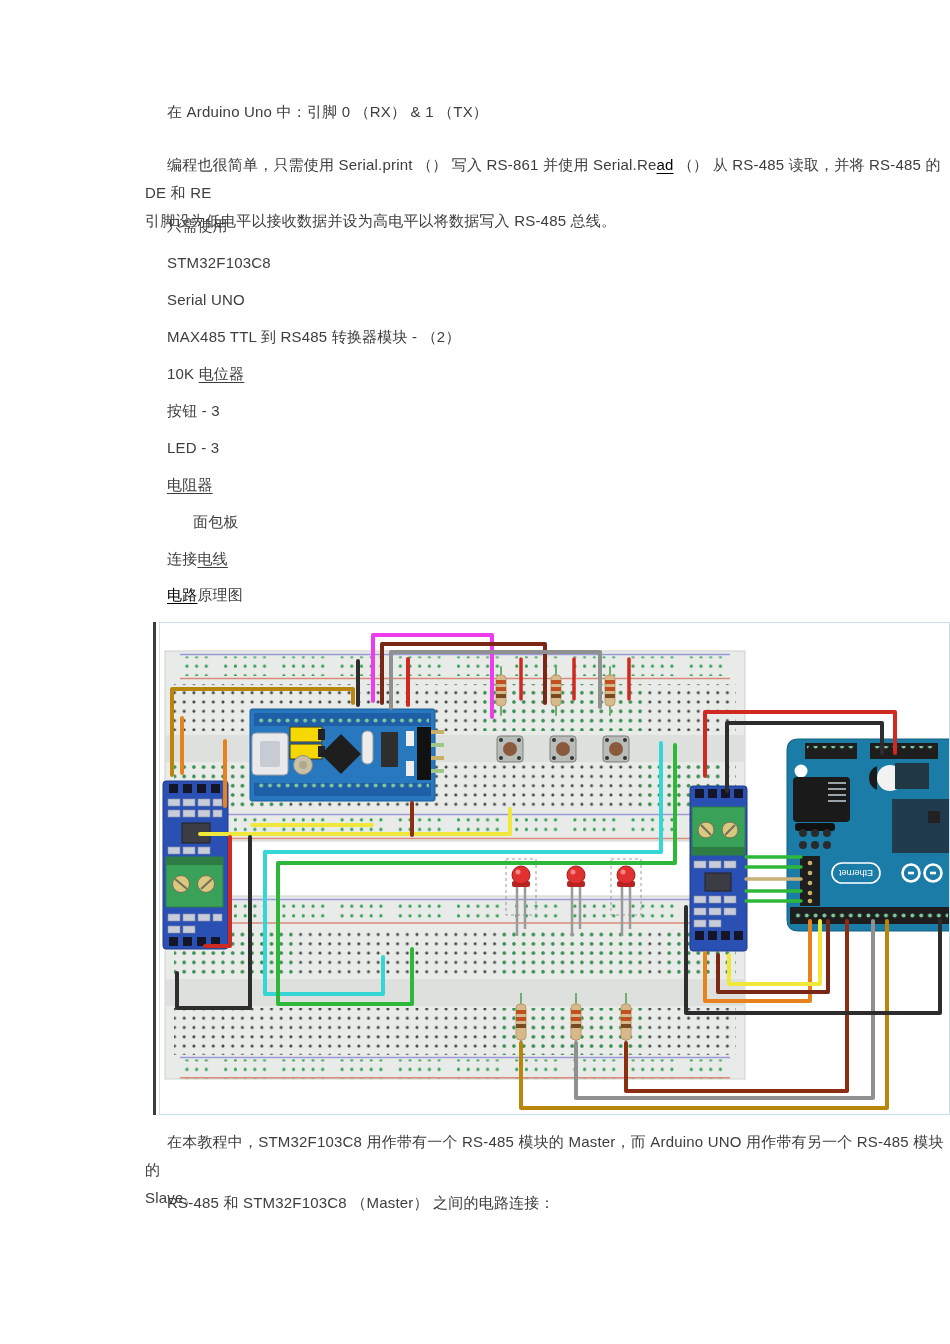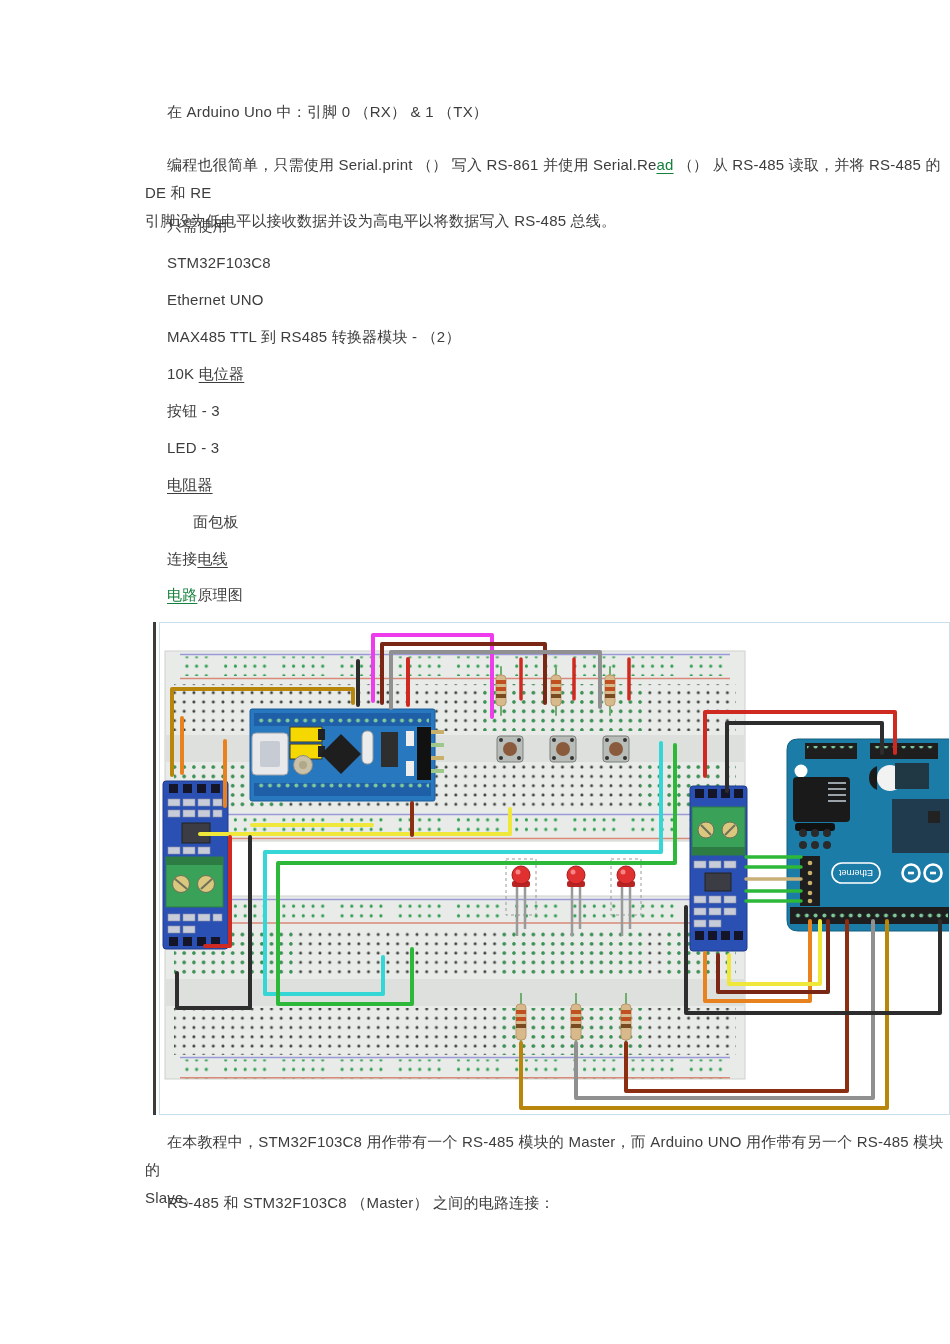--- a/index.html
+++ b/index.html
@@ -1,36 +1,36 @@
 <!DOCTYPE html>
 <html><head>
 <meta charset="utf-8">
 <style>
   html,body{margin:0;padding:0;}
   body{width:950px;height:1344px;position:relative;background:#ffffff;overflow:hidden;
        font-family:"Liberation Sans","DejaVu Sans",sans-serif;color:#3d3d3d;}
   .txt{position:absolute;font-size:15px;line-height:20px;letter-spacing:.2px;white-space:nowrap;}
   .para{position:absolute;font-size:15px;line-height:28px;letter-spacing:.2px;width:806px;text-indent:22px;}
-  .lnk{color:#15803d;text-decoration:underline;text-underline-offset:3px;cursor:pointer;}
+  .lnk{color:#000000;text-decoration:underline;text-underline-offset:3px;cursor:pointer;}
   .dlnk{color:#3d3d3d;text-decoration:underline;text-underline-offset:3px;cursor:pointer;}
   #figwrap{position:absolute;left:159px;top:622px;width:791px;height:493px;
            border:1px solid #c9dfeb;box-sizing:border-box;background:#fff;overflow:hidden;}
   #vbar{position:absolute;left:153px;top:622px;width:3px;height:493px;background:#3c3c3c;}
   svg{display:block;}
 </style>
 </head>
 <body>
 
 <div class="para" style="left:145px;top:98px;"><span>在 Arduino Uno 中：引脚 0 （RX） &amp; 1 （TX）</span></div>
 
 <div class="para" style="left:145px;top:151px;"><span>编程也很简单，只需使用 Serial.print （） 写入 RS-861 并使用 Serial.Re</span><span class="lnk">ad</span><span> （） 从 RS-485 读取，并将 RS-485 的 DE 和 RE</span><br><span>引脚设为低电平以接收数据并设为高电平以将数据写入 RS-485 总线。</span></div>
 
 <div class="txt" style="left:167px;top:216px;">只需使用</div>
 <div class="txt" style="left:167px;top:253px;">STM32F103C8</div>
-<div class="txt" style="left:167px;top:290px;">Ethernet UNO</div>
+<div class="txt" style="left:167px;top:290px;">Serial UNO</div>
 <div class="txt" style="left:167px;top:327px;">MAX485 TTL 到 RS485 转换器模块 - （2）</div>
 <div class="txt" style="left:167px;top:364px;"><span>10K </span><span class="dlnk">电位器</span></div>
 <div class="txt" style="left:167px;top:401px;">按钮 - 3</div>
 <div class="txt" style="left:167px;top:438px;">LED - 3</div>
 <div class="txt" style="left:167px;top:475px;"><span class="dlnk">电阻器</span></div>
 <div class="txt" style="left:167px;top:512px;margin-left:26px;">面包板</div>
 <div class="txt" style="left:167px;top:549px;"><span>连接</span><span class="dlnk">电线</span></div>
 <div class="txt" style="left:167px;top:585px;"><span class="lnk">电路</span><span>原理图</span></div>
 
 <div id="vbar"></div>

